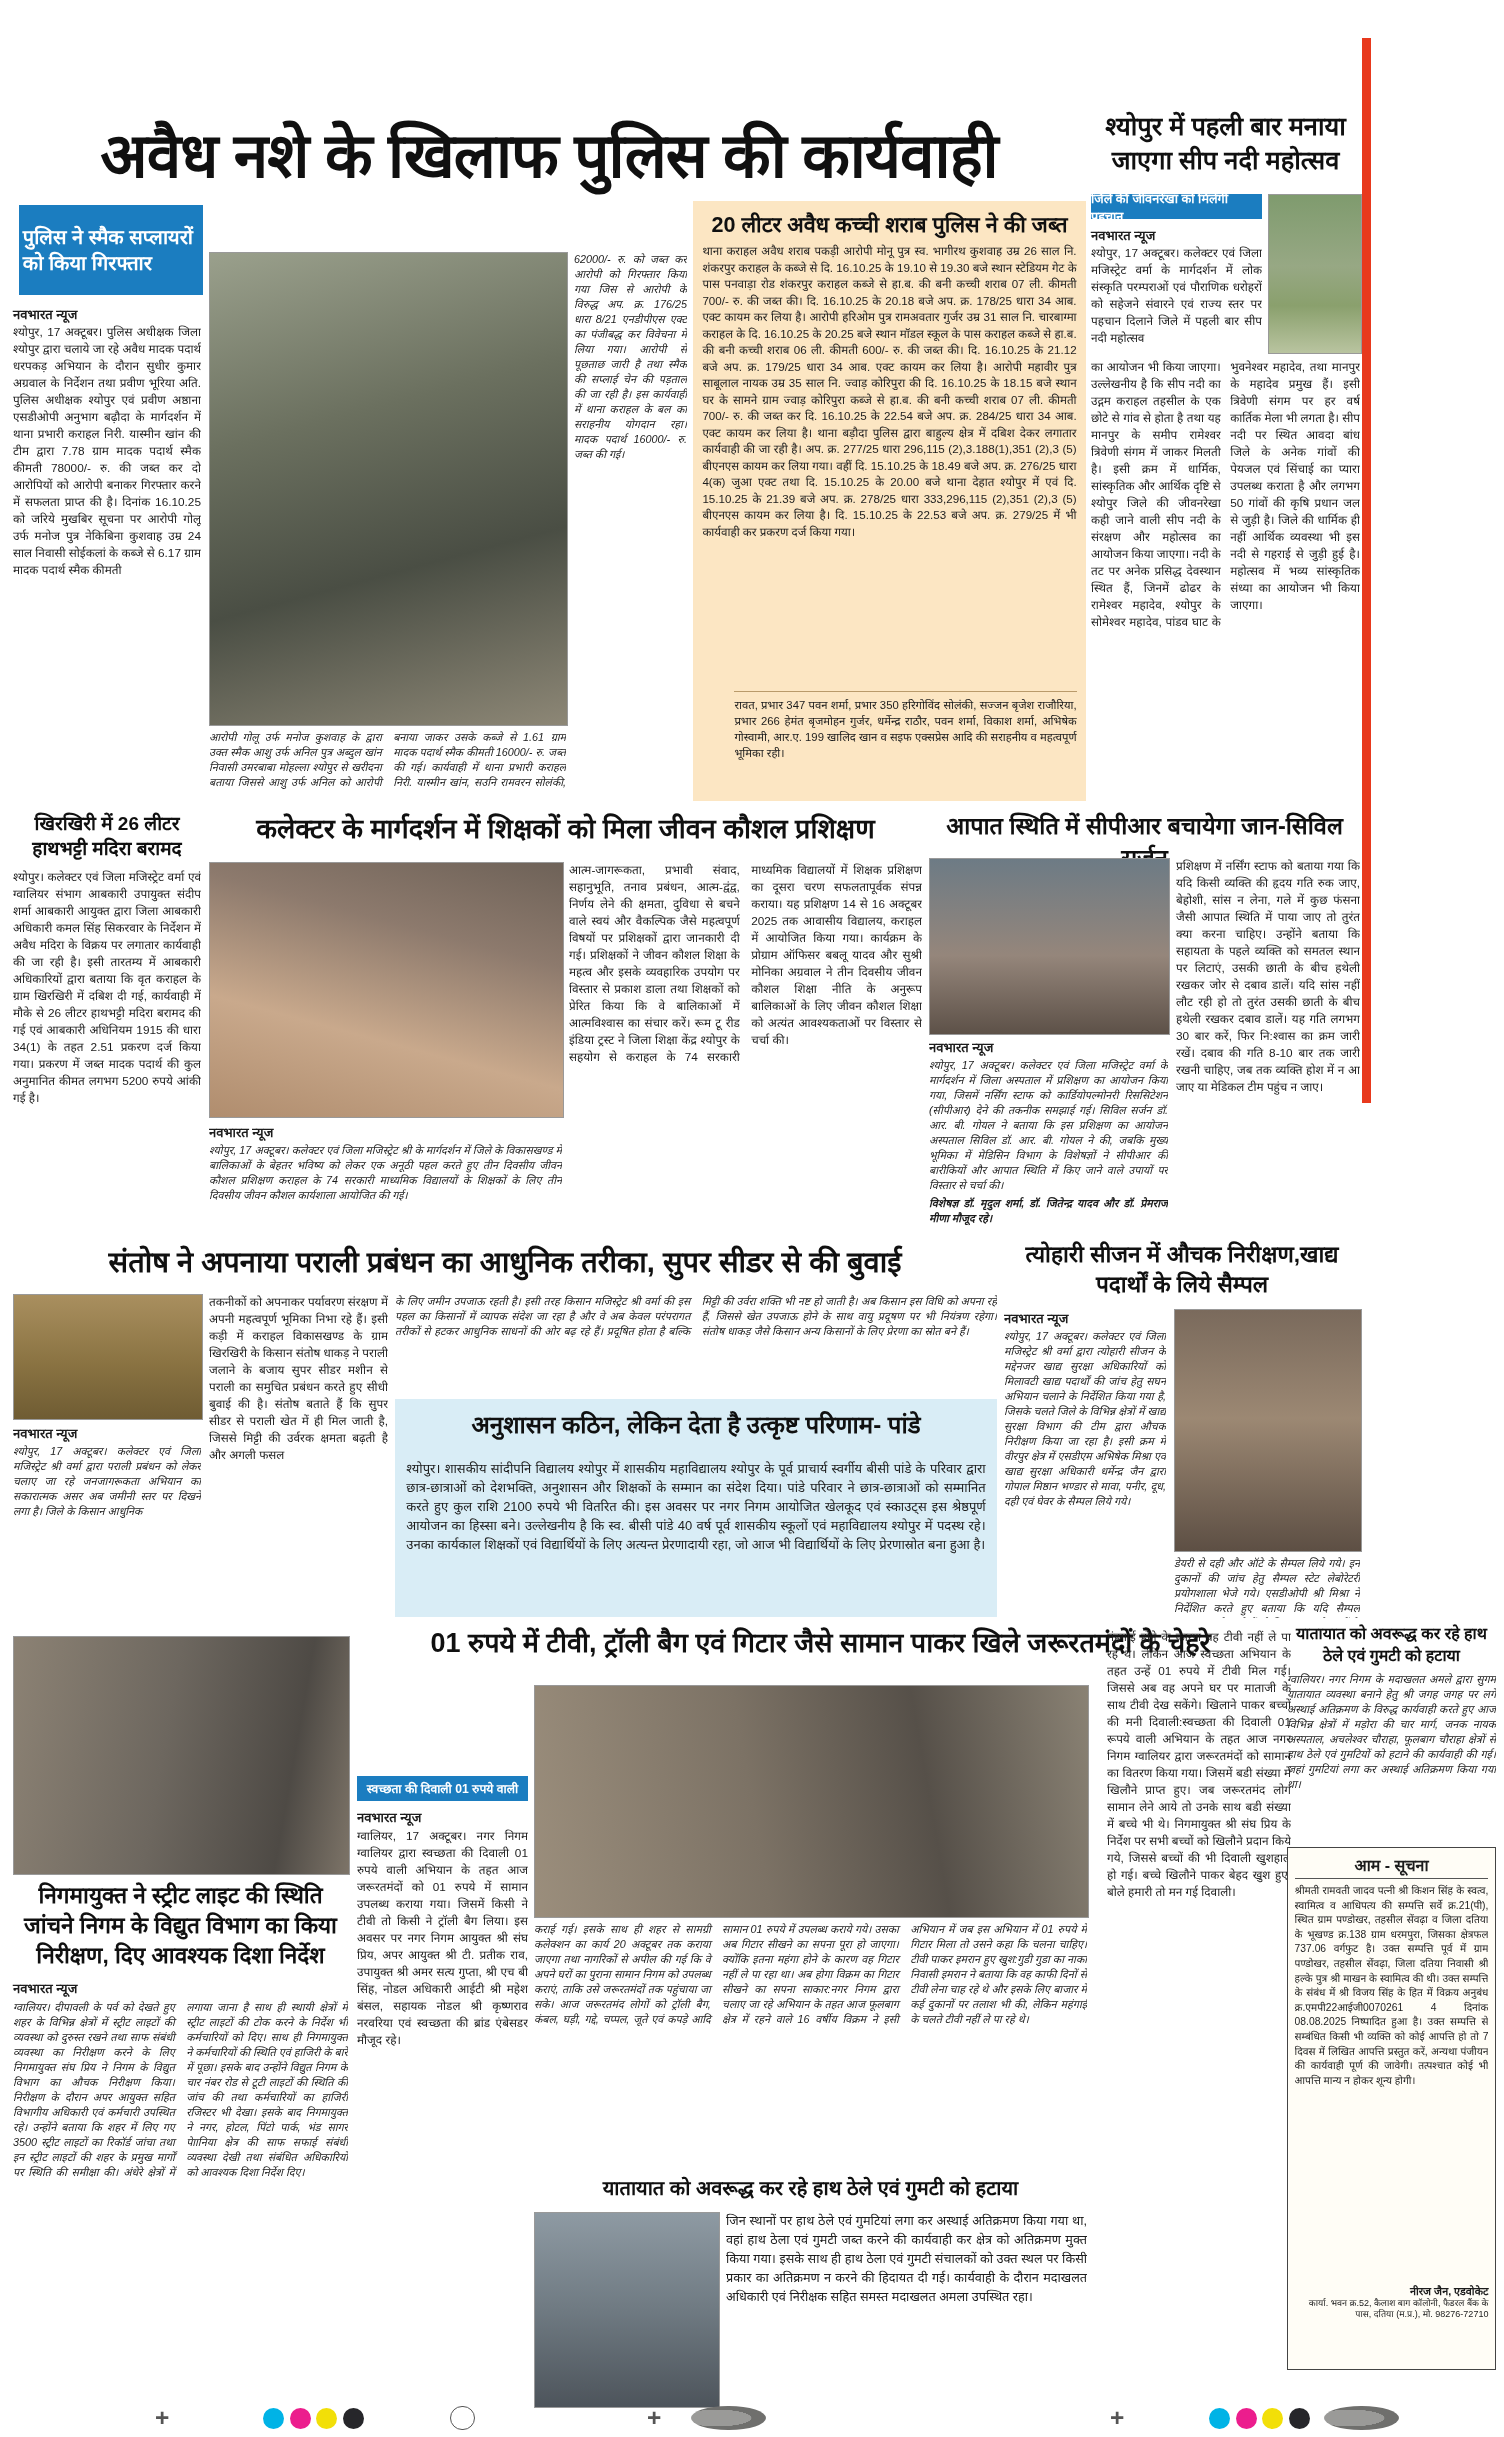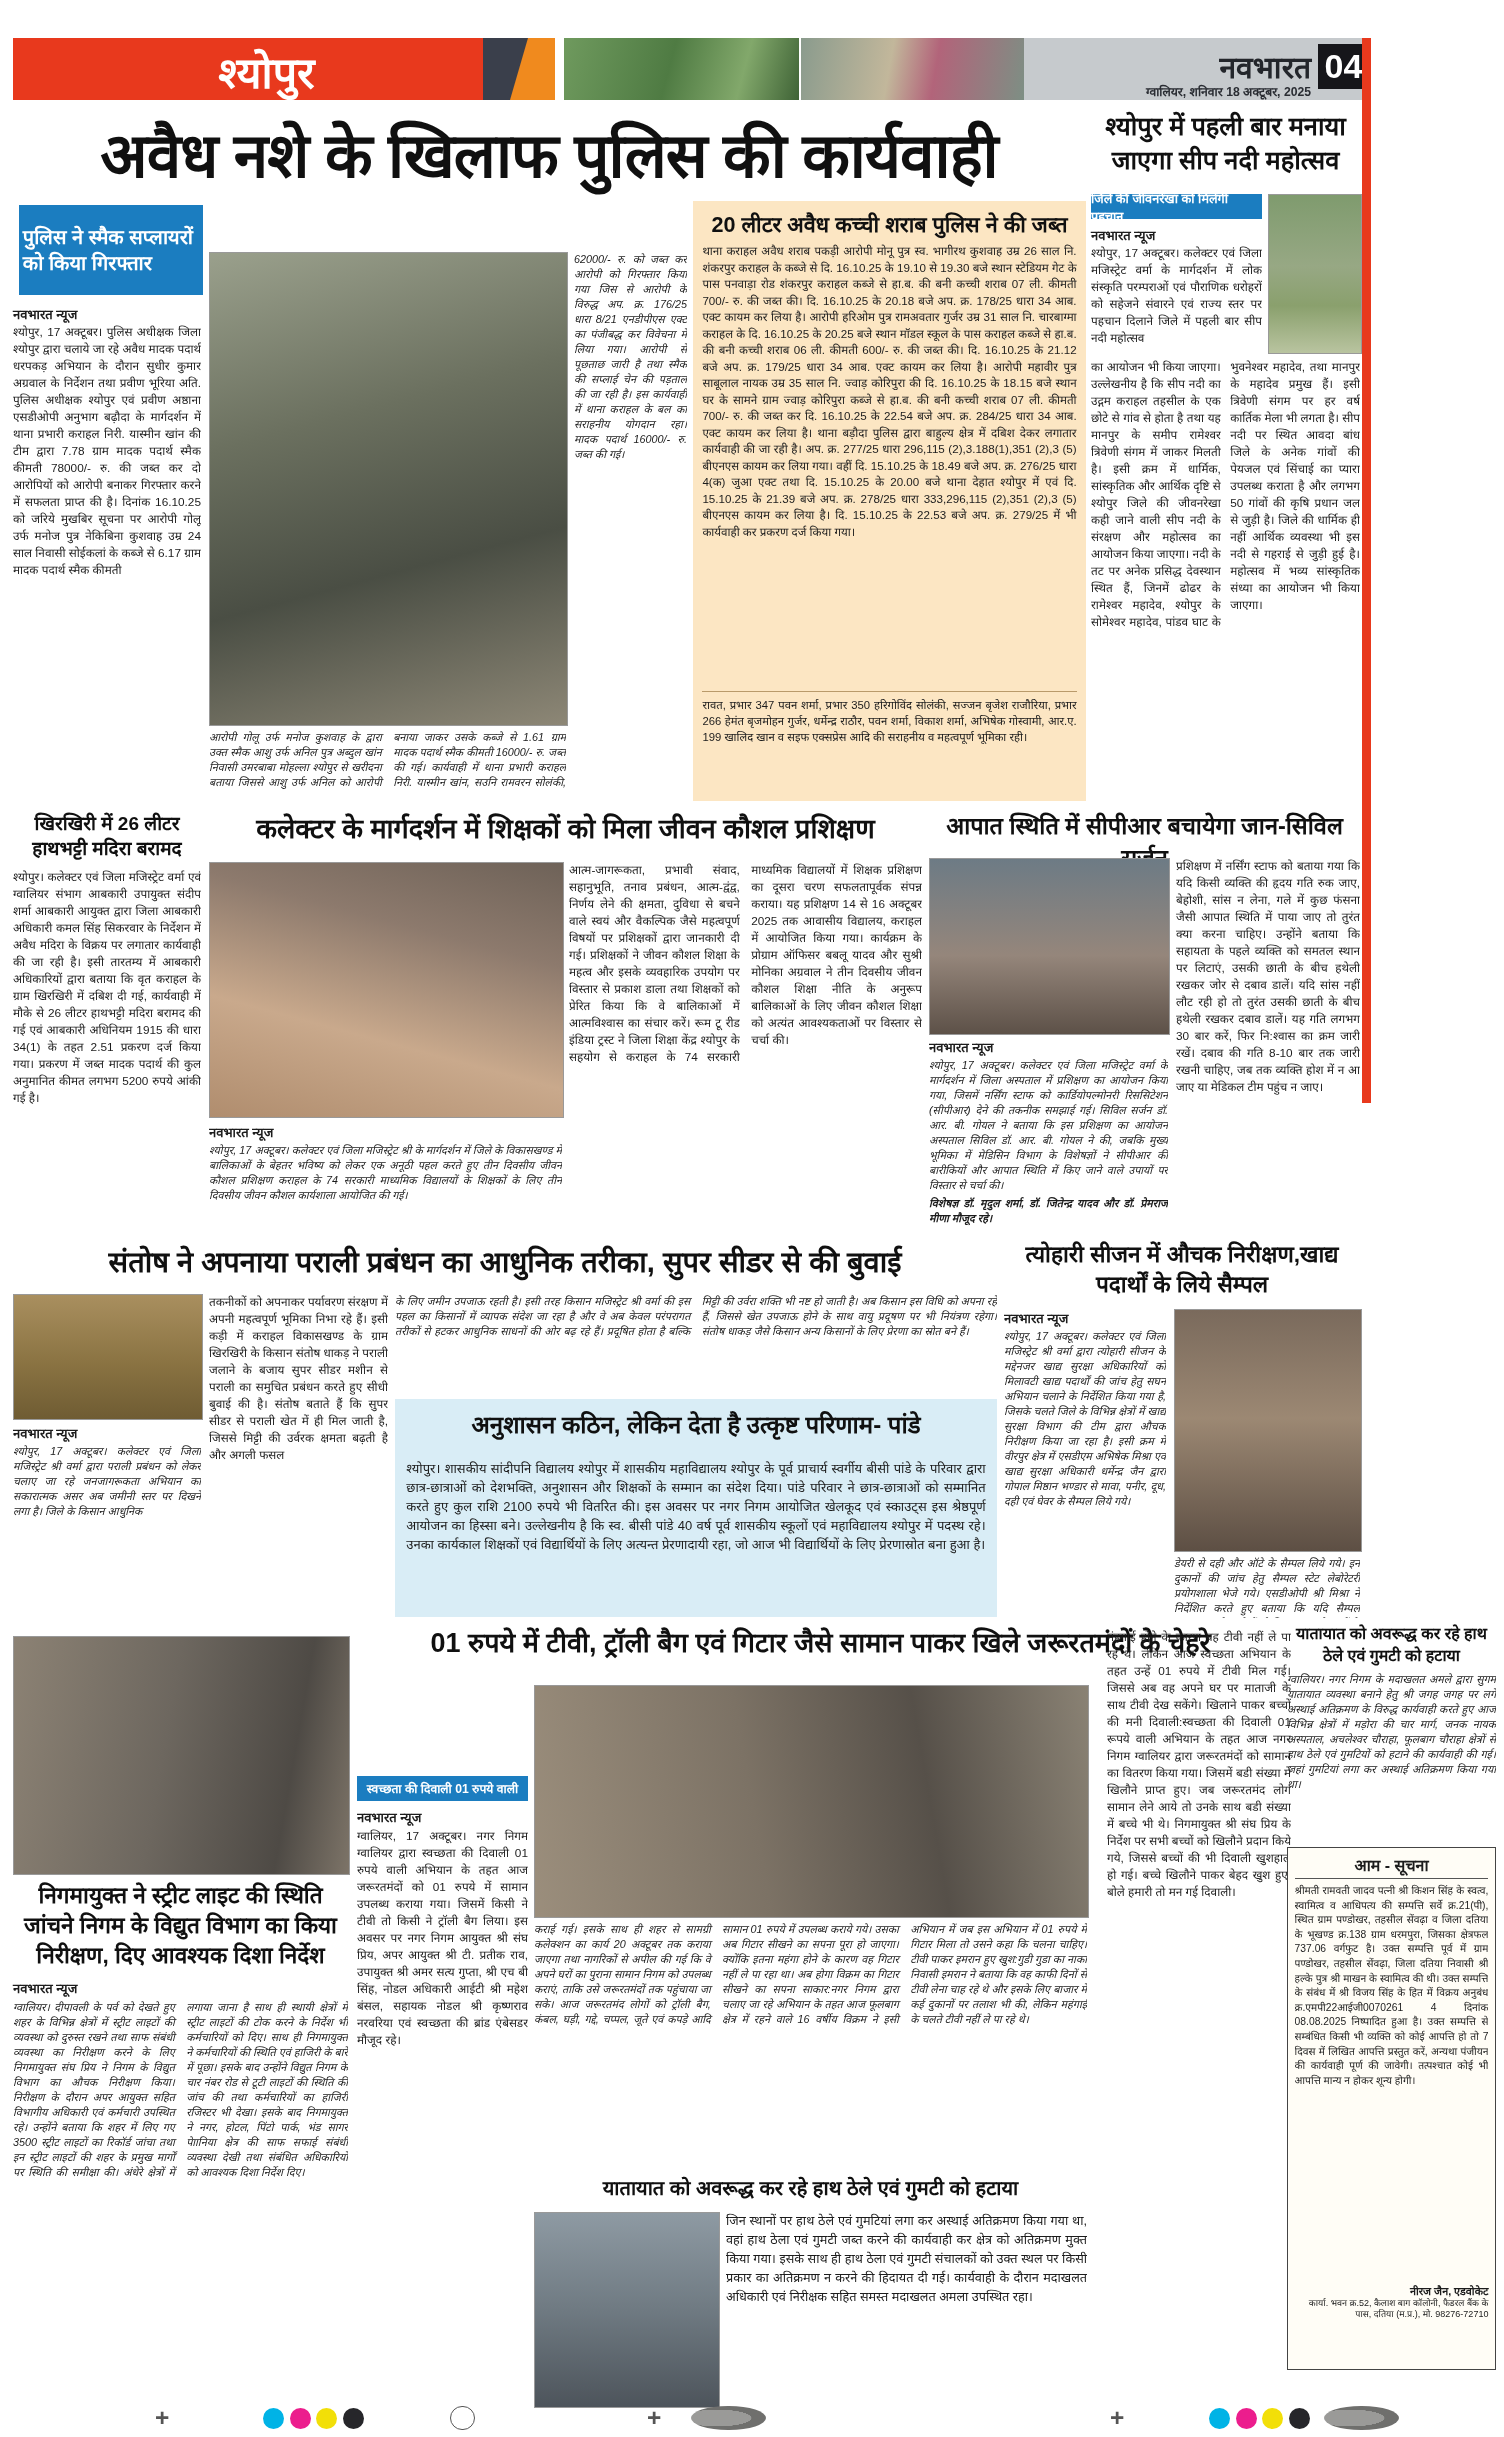--- a/index.html
+++ b/index.html
@@ -24,32 +24,20 @@
   .notice{border:1.9px solid #444;background:#fffdf6;padding:5.6px 6.6px;}
   .reg-dot{width:21px;height:21px;border-radius:50%;display:inline-block;margin-right:5.6px;}
   .plus{font-size:24.5px;color:#555;font-weight:bold;}
   .grayblob{background:radial-gradient(ellipse at 35% 50%, #9a9a98 0 49%, #6f6f6d 50% 100%);border-radius:50%;}
 </style>
 </head>
 <body>
 
 <div class="page">
 
-  <div class="abs" style="left:13px;top:38px;width:1358px;height:62px;">
-    <div class="abs" style="left:0;top:0;width:542px;height:62px;background:#e8391d;"></div>
-    <div class="abs" style="left:470px;top:0;width:53px;height:62px;background:#3a3f4b;clip-path:polygon(0 0,100% 0,55% 100%,0 100%);"></div>
-    <div class="abs" style="left:497px;top:0;width:45px;height:62px;background:#f08a1e;clip-path:polygon(40% 0,100% 0,100% 100%,0 100%);"></div>
-    <div class="abs" style="left:122px;top:3.8px;width:263px;font-size:43px;font-weight:800;color:#fff;text-align:center;">श्योपुर</div>
-    <div class="abs photo" style="left:551px;top:0;width:235px;height:62px;background:linear-gradient(105deg,#6f9a5e,#4f7b43 45%,#82a86b 75%,#3f6336);border:none;"></div>
-    <div class="abs photo" style="left:788px;top:0;width:223px;height:62px;background:linear-gradient(100deg,#8a9b8d,#c2b79b 40%,#b2647a 60%,#7d8f84);border:none;"></div>
-    <div class="abs" style="left:1011px;top:0;width:347px;height:62px;background:#c6cacd;"></div>
-    <div class="abs" style="left:1110px;top:7.5px;width:188px;text-align:right;font-size:30px;font-weight:800;color:#23262b;">नवभारत</div>
-    <div class="abs" style="left:1305px;top:5.6px;width:51px;height:45px;background:#16161a;color:#fff;font-size:34px;font-weight:800;display:flex;align-items:center;justify-content:center;">04</div>
-    <div class="abs" style="left:1053px;top:45px;width:245px;text-align:right;font-size:12.2px;font-weight:bold;color:#2a2d33;">ग्वालियर, शनिवार 18 अक्टूबर, 2025</div>
-  </div>
   <div class="abs" style="left:1362px;top:38px;width:9.4px;height:1065px;background:#e8391d;"></div>
 
   <div class="abs headline-main" style="left:13px;top:111px;width:1072px;height:87px;">अवैध नशे के खिलाफ पुलिस की कार्यवाही</div>
 
   <div class="abs headline-lg" style="left:1091px;top:109px;width:269px;font-size:25.4px;line-height:34px;">श्योपुर में पहली बार मनाया जाएगा सीप नदी महोत्सव</div>
   <div class="abs kicker-blue" style="left:1091px;top:194px;width:171px;height:25.4px;font-size:12.7px;">जिले की जीवनरेखा को मिलेगी पहचान</div>
   <div class="abs photo" style="left:1268px;top:194px;width:92px;height:158px;background:linear-gradient(#7f9b6e,#97a884 45%,#8aa06d 70%,#b9c4a0);"></div>
   <div class="abs byline" style="left:1091px;top:226px;width:171px;">नवभारत न्यूज</div>
   <div class="abs jt body-sm ovh" style="left:1091px;top:245px;width:171px;height:111px;">श्योपुर, 17 अक्टूबर। कलेक्टर एवं जिला मजिस्ट्रेट वर्मा के मार्गदर्शन में लोक संस्कृति परम्पराओं एवं पौराणिक धरोहरों को सहेजने संवारने एवं राज्य स्तर पर पहचान दिलाने जिले में पहली बार सीप नदी महोत्सव</div>
   <div class="abs jt body-sm ovh" style="left:1091px;top:359px;width:269px;height:440px;column-count:2;column-gap:9.4px;">
@@ -69,21 +57,21 @@
   <div class="abs jt body-xs ovh" style="left:574px;top:252px;width:113px;height:549px;">62000/- रु. को जब्त कर आरोपी को गिरफ्तार किया गया जिस से आरोपी के विरुद्ध अप. क्र. 176/25 धारा 8/21 एनडीपीएस एक्ट का पंजीबद्ध कर विवेचना में लिया गया। आरोपी से पूछताछ जारी है तथा स्मैक की सप्लाई चेन की पड़ताल की जा रही है। इस कार्यवाही में थाना कराहल के बल का सराहनीय योगदान रहा। मादक पदार्थ 16000/- रु. जब्त की गई।</div>
 
   <div class="abs cream-box" style="left:693px;top:201px;width:393px;height:600px;padding:7.5px 9.4px;box-sizing:border-box;">
     <div class="headline-lg" style="font-size:21.6px;margin-bottom:5.6px;">20 लीटर अवैध कच्ची शराब पुलिस ने की जब्त</div>
     <div class="jt ovh" style="font-size:11.6px;line-height:16.5px;height:442px;">
       <span>थाना कराहल अवैध शराब पकड़ी आरोपी मोनू पुत्र स्व. भागीरथ कुशवाह उम्र 26 साल नि. शंकरपुर कराहल के कब्जे से दि. 16.10.25 के 19.10 से 19.30 बजे स्थान स्टेडियम गेट के पास पनवाड़ा रोड शंकरपुर कराहल कब्जे से हा.ब. की बनी कच्ची शराब 07 ली. कीमती 700/- रु. की जब्त की। दि. 16.10.25 के 20.18 बजे अप. क्र. 178/25 धारा 34 आब. एक्ट कायम कर लिया है।</span>
       <span> आरोपी हरिओम पुत्र रामअवतार गुर्जर उम्र 31 साल नि. चारबाग्मा कराहल के दि. 16.10.25 के 20.25 बजे स्थान मॉडल स्कूल के पास कराहल कब्जे से हा.ब. की बनी कच्ची शराब 06 ली. कीमती 600/- रु. की जब्त की। दि. 16.10.25 के 21.12 बजे अप. क्र. 179/25 धारा 34 आब. एक्ट कायम कर लिया है।</span>
       <span> आरोपी महावीर पुत्र साबूलाल नायक उम्र 35 साल नि. ज्वाड़ कोरिपुरा की दि. 16.10.25 के 18.15 बजे स्थान घर के सामने ग्राम ज्वाड़ कोरिपुरा कब्जे से हा.ब. की बनी कच्ची शराब 07 ली. कीमती 700/- रु. की जब्त कर दि. 16.10.25 के 22.54 बजे अप. क्र. 284/25 धारा 34 आब. एक्ट कायम कर लिया है। थाना बड़ौदा पुलिस द्वारा बाहुल्य क्षेत्र में दबिश देकर लगातार कार्यवाही की जा रही है।</span>
       <span> अप. क्र. 277/25 धारा 296,115 (2),3.188(1),351 (2),3 (5) बीएनएस कायम कर लिया गया। वहीं दि. 15.10.25 के 18.49 बजे अप. क्र. 276/25 धारा 4(क) जुआ एक्ट तथा दि. 15.10.25 के 20.00 बजे थाना देहात श्योपुर में एवं दि. 15.10.25 के 21.39 बजे अप. क्र. 278/25 धारा 333,296,115 (2),351 (2),3 (5) बीएनएस कायम कर लिया है। दि. 15.10.25 के 22.53 बजे अप. क्र. 279/25 में भी कार्यवाही कर प्रकरण दर्ज किया गया।</span>
     </div>
-    <div class="jt ovh" style="font-size:11.3px;line-height:16px;border-top:0.9px solid #b99a6a;padding-top:5.6px;margin-top:5.6px;height:85px;">रावत, प्रभार 347 पवन शर्मा, प्रभार 350 हरिगोविंद सोलंकी, सज्जन बृजेश राजौरिया, प्रभार 266 हेमंत बृजमोहन गुर्जर, धर्मेन्द्र राठौर, पवन शर्मा, विकाश शर्मा, अभिषेक गोस्वामी, आर.ए. 199 खालिद खान व सइफ एक्सप्रेस आदि की सराहनीय व महत्वपूर्ण भूमिका रही।</div>
+    <div class="jt ovh" style="font-size:11.3px;line-height:16px;border-top:0.9px solid #b99a6a;padding-top:5.6px;margin-top:5.6px;height:85px;margin-left:32px;">रावत, प्रभार 347 पवन शर्मा, प्रभार 350 हरिगोविंद सोलंकी, सज्जन बृजेश राजौरिया, प्रभार 266 हेमंत बृजमोहन गुर्जर, धर्मेन्द्र राठौर, पवन शर्मा, विकाश शर्मा, अभिषेक गोस्वामी, आर.ए. 199 खालिद खान व सइफ एक्सप्रेस आदि की सराहनीय व महत्वपूर्ण भूमिका रही।</div>
   </div>
 
   <div class="abs headline-lg" style="left:13px;top:811px;width:188px;font-size:19px;line-height:25.4px;">खिरखिरी में 26 लीटर हाथभट्टी मदिरा बरामद</div>
   <div class="abs jt body-sm ovh" style="left:13px;top:869px;width:188px;height:363px;">श्योपुर। कलेक्टर एवं जिला मजिस्ट्रेट वर्मा एवं ग्वालियर संभाग आबकारी उपायुक्त संदीप शर्मा आबकारी आयुक्त द्वारा जिला आबकारी अधिकारी कमल सिंह सिकरवार के निर्देशन में अवैध मदिरा के विक्रय पर लगातार कार्यवाही की जा रही है। इसी तारतम्य में आबकारी अधिकारियों द्वारा बताया कि वृत कराहल के ग्राम खिरखिरी में दबिश दी गई, कार्यवाही में मौके से 26 लीटर हाथभट्टी मदिरा बरामद की गई एवं आबकारी अधिनियम 1915 की धारा 34(1) के तहत 2.51 प्रकरण दर्ज किया गया। प्रकरण में जब्त मादक पदार्थ की कुल अनुमानित कीमत लगभग 5200 रुपये आंकी गई है।</div>
 
   <div class="abs headline-lg" style="left:209px;top:809px;width:713px;font-size:27px;">कलेक्टर के मार्गदर्शन में शिक्षकों को मिला जीवन कौशल प्रशिक्षण</div>
   <div class="abs photo" style="left:209px;top:862px;width:353px;height:254px;background:linear-gradient(15deg,#b08d6e,#c9a98c 35%,#8d7a6d 70%,#6e6258);"></div>
   <div class="abs" style="left:209px;top:1123px;width:353px;height:109px;overflow:hidden;">
     <div class="byline">नवभारत न्यूज</div>
     <div class="jt body-xs">श्योपुर, 17 अक्टूबर। कलेक्टर एवं जिला मजिस्ट्रेट श्री के मार्गदर्शन में जिले के विकासखण्ड में बालिकाओं के बेहतर भविष्य को लेकर एक अनूठी पहल करते हुए तीन दिवसीय जीवन कौशल प्रशिक्षण कराहल के 74 सरकारी माध्यमिक विद्यालयों के शिक्षकों के लिए तीन दिवसीय जीवन कौशल कार्यशाला आयोजित की गई।</div>

